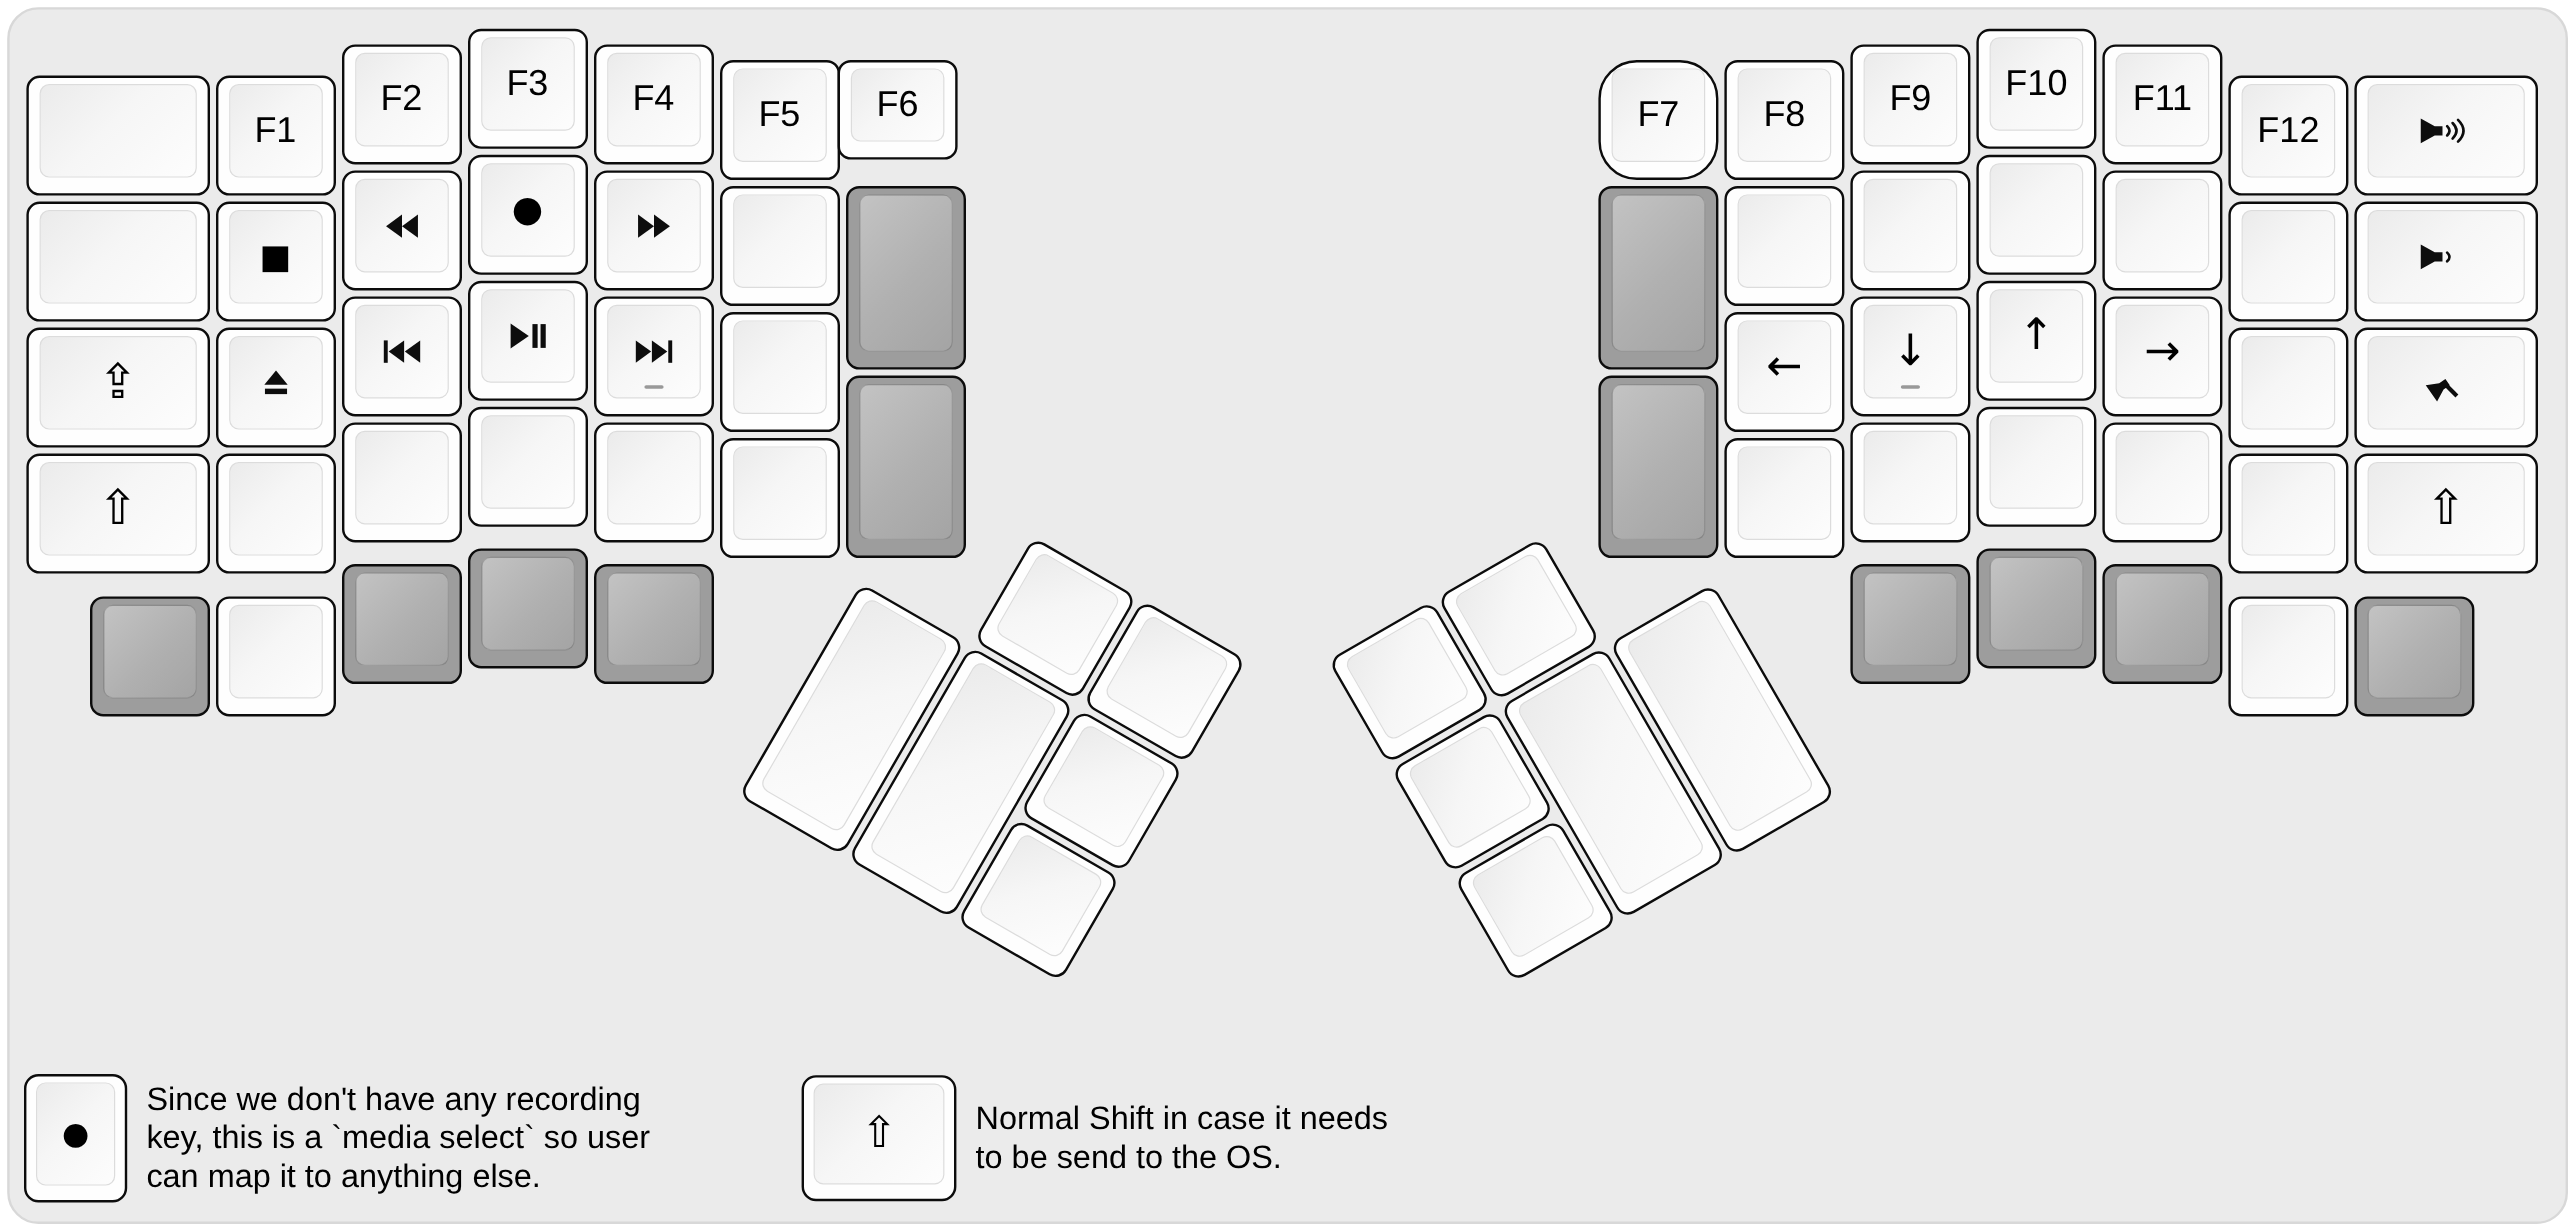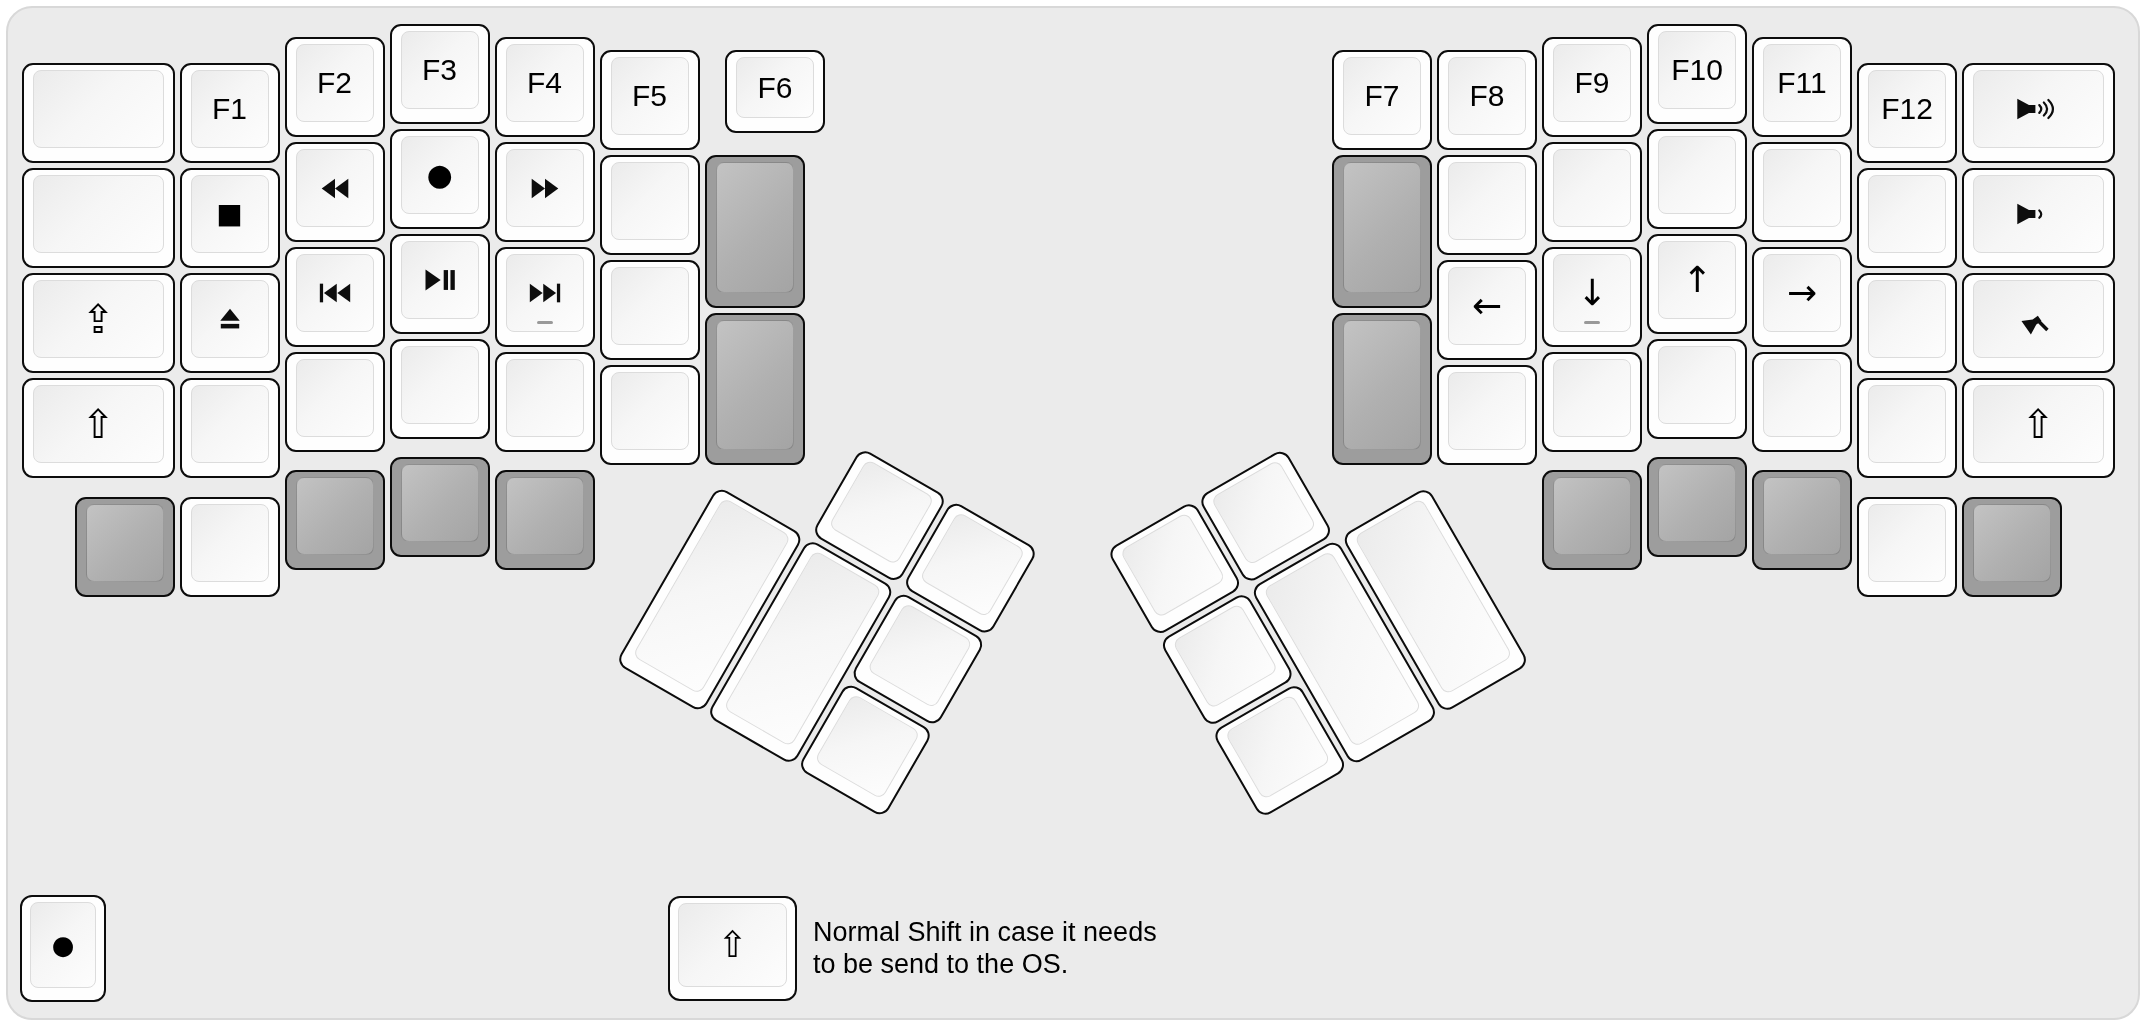--- a/index.html
+++ b/index.html
@@ -177,21 +177,21 @@
       </div>
       <div class="key white" style="left: 579.5px; top: 133.25px; width: 100px; height: 100px;">
         <div class="cap"></div>
       </div>
       <div class="key white" style="left: 579.5px; top: 238.25px; width: 100px; height: 100px;">
         <div class="cap"></div>
       </div>
       <div class="key white" style="left: 579.5px; top: 343.25px; width: 100px; height: 100px;">
         <div class="cap"></div>
       </div>
-      <div class="key white" style="left: 705px; top: 28.25px; width: 100px; height: 83px;">
+      <div class="key white" style="left: 678px; top: 28.25px; width: 100px; height: 83px;">
         <div class="cap">
           <span class="klabel">F6</span>
         </div>
       </div>
       <div class="key gray" style="left: 684.5px; top: 133.25px; width: 100px; height: 152.5px;">
         <div class="cap"></div>
       </div>
       <div class="key gray" style="left: 684.5px; top: 290.75px; width: 100px; height: 152.5px;">
         <div class="cap"></div>
       </div>
@@ -205,21 +205,21 @@
         <div class="cap"></div>
       </div>
       <div class="key gray" style="left: 369.5px; top: 435.125px; width: 100px; height: 100px;">
         <div class="cap"></div>
       </div>
       <div class="key gray" style="left: 474.5px; top: 448.25px; width: 100px; height: 100px;">
         <div class="cap"></div>
       </div>
     </div>
   <div class="half" id="right-half" style="left: 1330px; top: 22px;">
-      <div class="key white" style="left: 2px; top: 28.25px; width: 100px; height: 100px;">
+      <div class="key white" style="left: 2px; top: 28.25px; width: 100px; height: 100px; border-radius: 32px;">
         <div class="cap">
           <span class="klabel">F7</span>
         </div>
       </div>
       <div class="key gray" style="left: 2px; top: 133.25px; width: 100px; height: 152.5px;">
         <div class="cap"></div>
       </div>
       <div class="key gray" style="left: 2px; top: 290.75px; width: 100px; height: 152.5px;">
         <div class="cap"></div>
       </div>
@@ -398,20 +398,23 @@
       </div>
     </div>
 
   <div class="legend">
     <div class="legend-item" style="left:20px;">
       <div class="lkey white lk1">
         <div class="cap">
           <span class="kglyph">●</span>
         </div>
       </div>
+      <p class="legend-text">Since we don't have any recording
+key, this is a `media select` so user
+can map it to anything else.</p>
     </div>
     <div class="legend-item" style="left:668px;">
       <div class="lkey white lk2">
         <div class="cap">
           <span class="kglyph">⇧</span>
         </div>
       </div>
       <p class="legend-text">Normal Shift in case it needs
 to be send to the OS.</p>
     </div>

